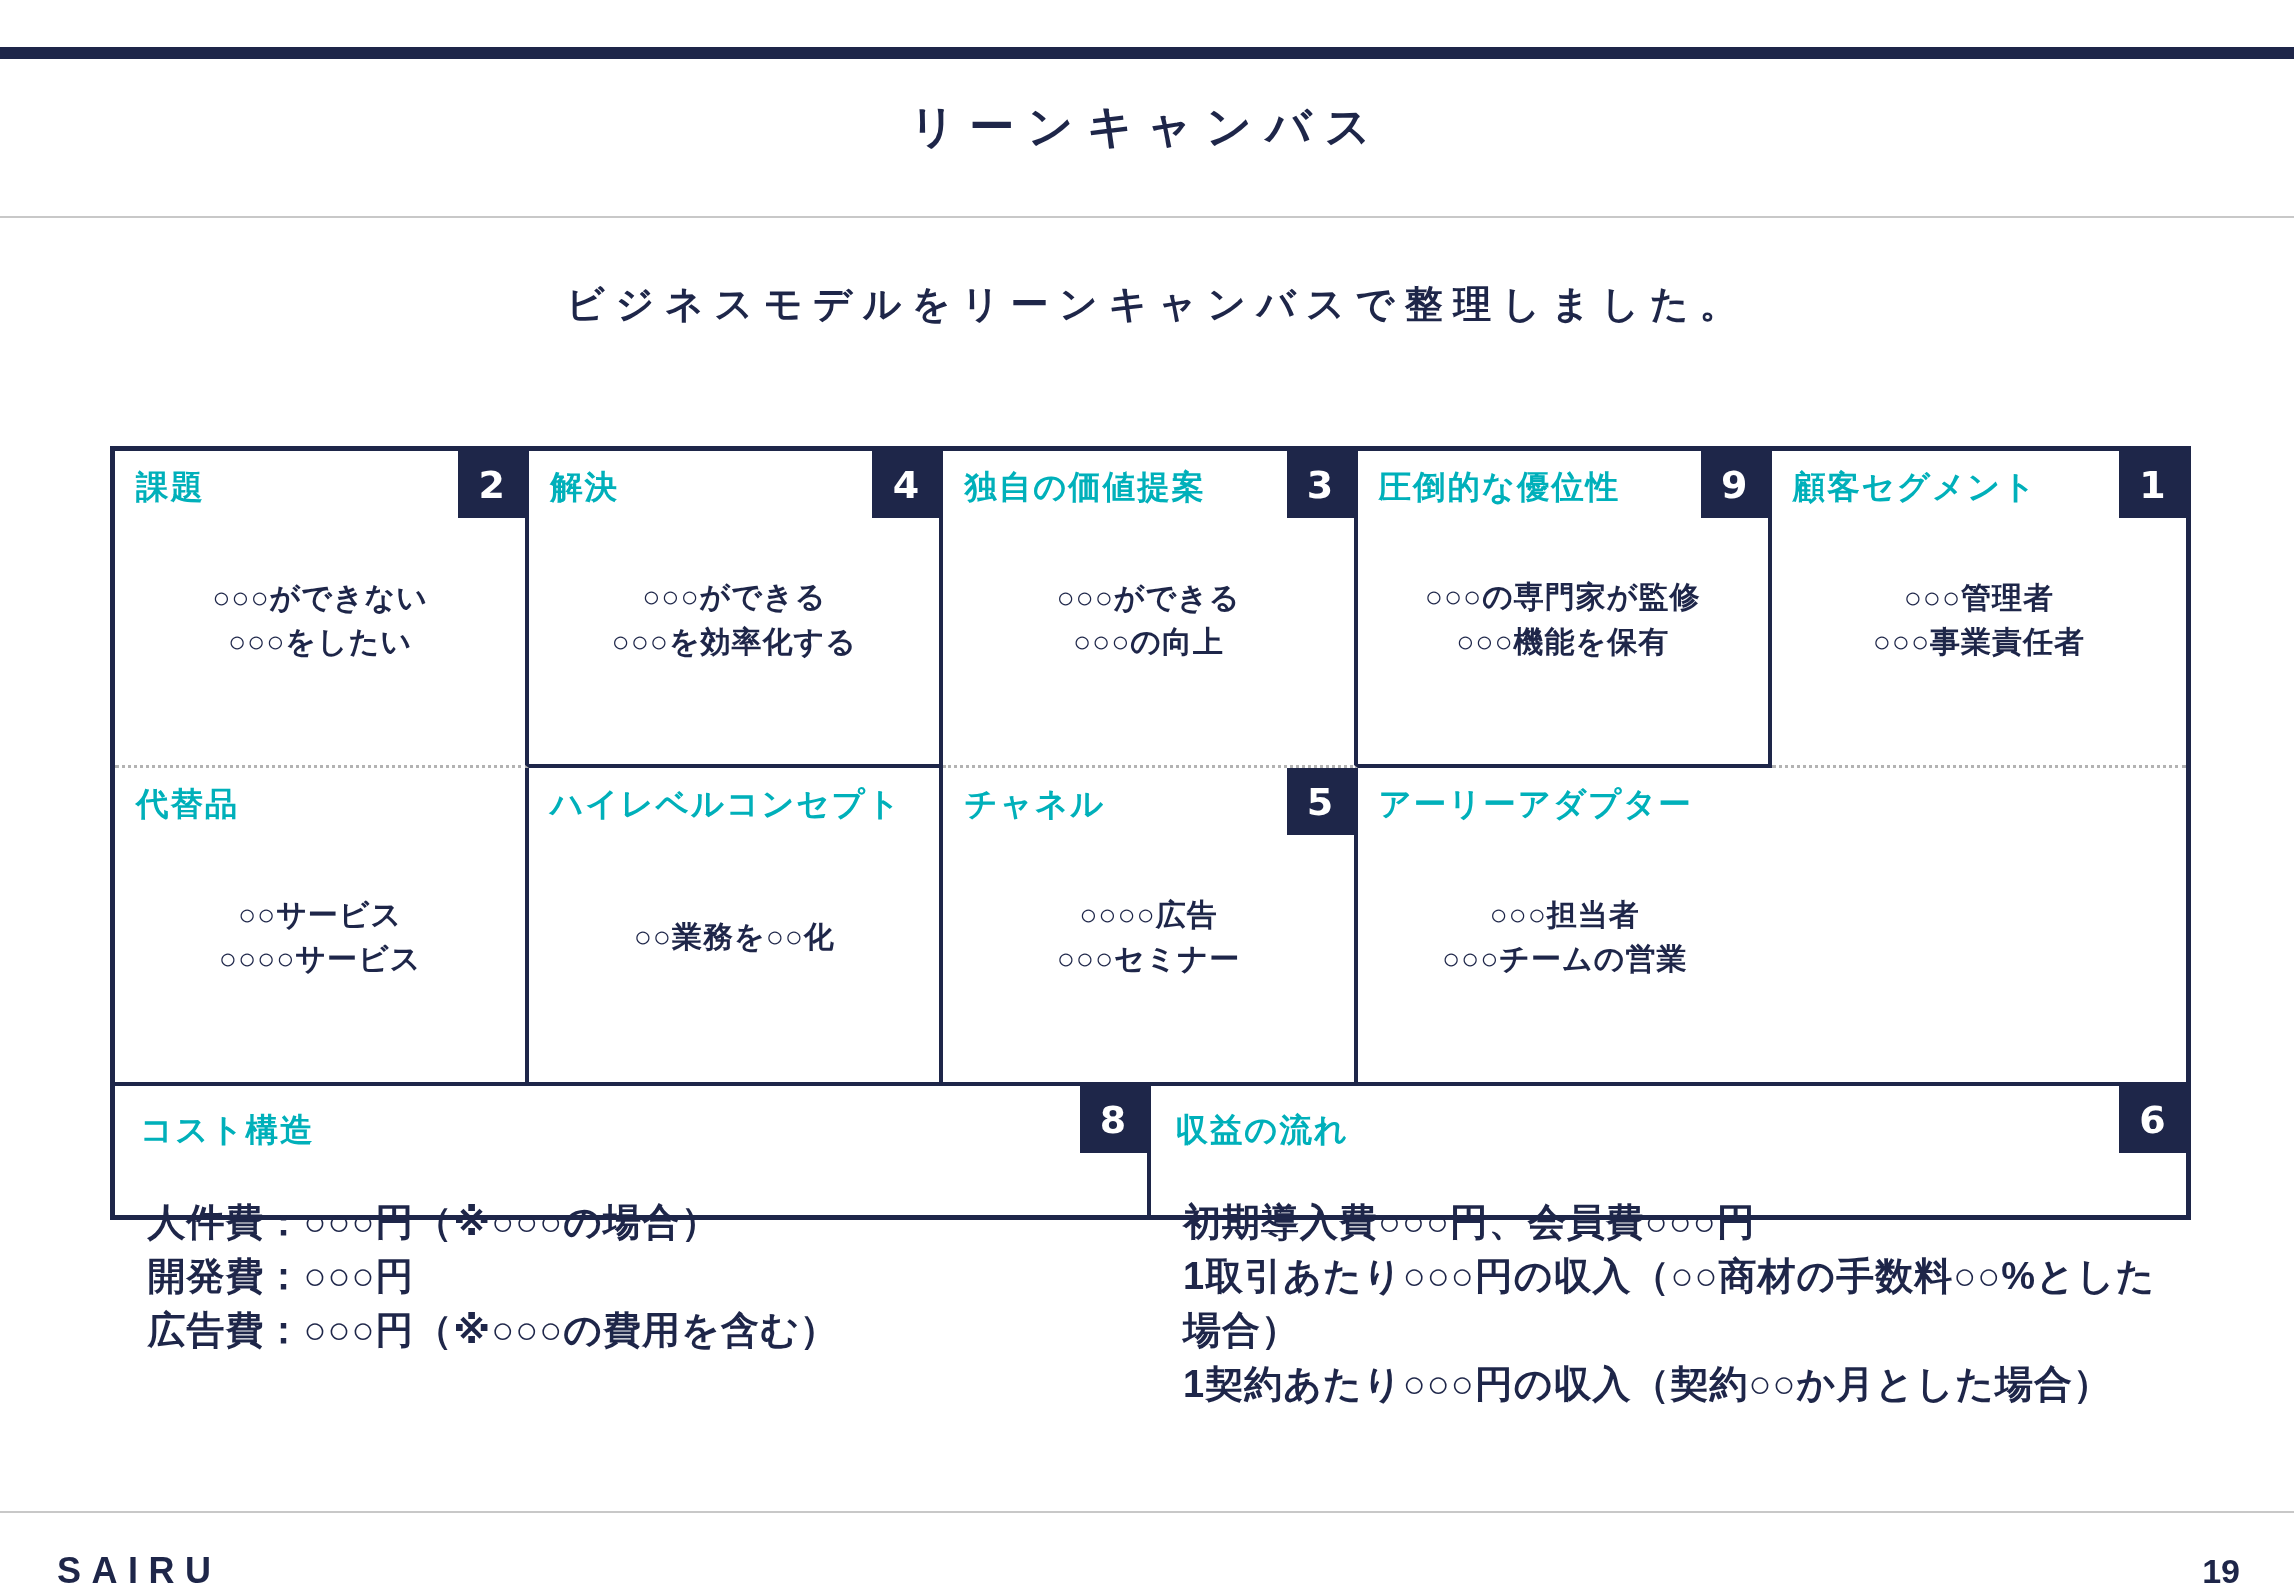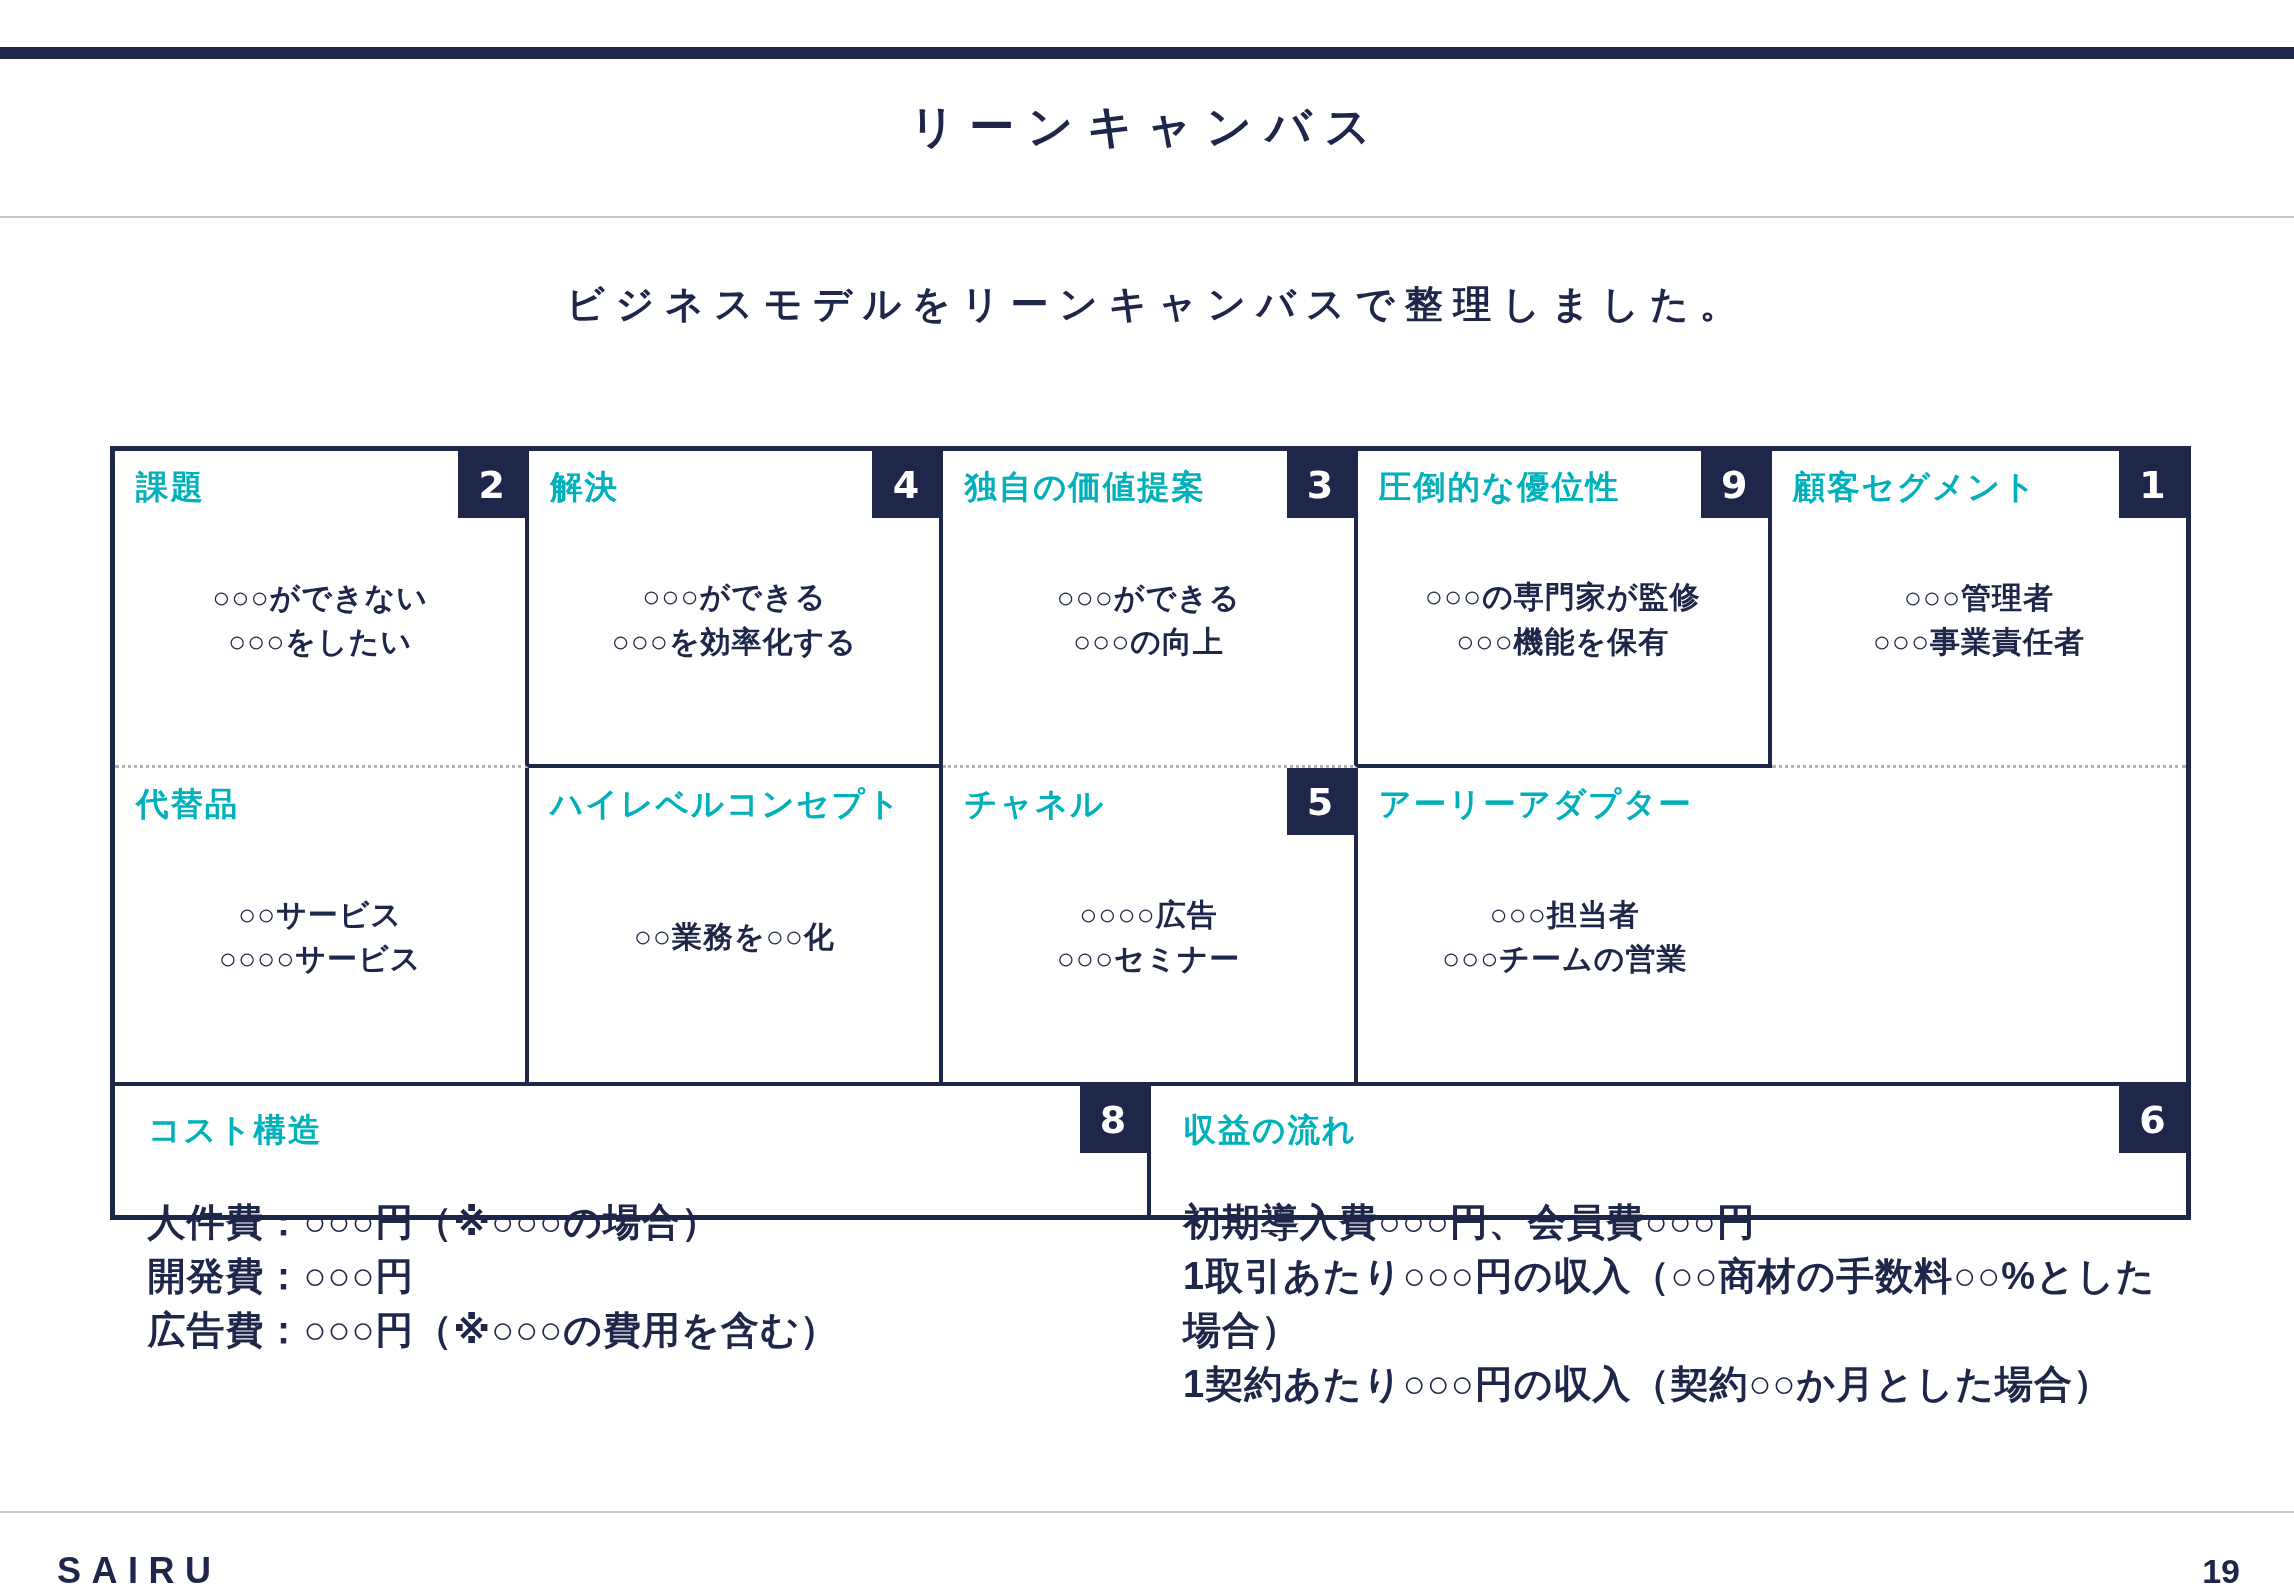--- a/index.html
+++ b/index.html
@@ -59,21 +59,21 @@
     position:absolute; inset:0; padding-top:24px;
     display:flex; flex-direction:column; align-items:center; justify-content:center;
     text-align:center; font-size:30px; font-weight:bold; color:#1e2649;
     line-height:1.48; letter-spacing:1px;
   }
 
   .grid-bottom {
     flex:1; display:flex; border-top:4.8px solid #1e2649;
   }
   .bottom-cell { position:relative; flex:1 1 50%; background:#ffffff; }
-  .bottom-cell .cell-title { top:23px; left:33px; }
+  .bottom-cell .cell-title { top:23px; left:25px; }
   .bottom-body {
     position:absolute; top:110px; left:32.5px; right:23px;
     font-size:38px; font-weight:bold; color:#1e2649;
     line-height:1.42; letter-spacing:1px; text-align:left;
   }
 
   .footer-divider { position:absolute; top:1464px; left:0; right:0; height:1.9px; background:#c8c8c8; }
   .brand {
     position:absolute; left:57px; top:1503px;
     font-size:36px; font-weight:bold; letter-spacing:10.5px; color:#1e2649;

